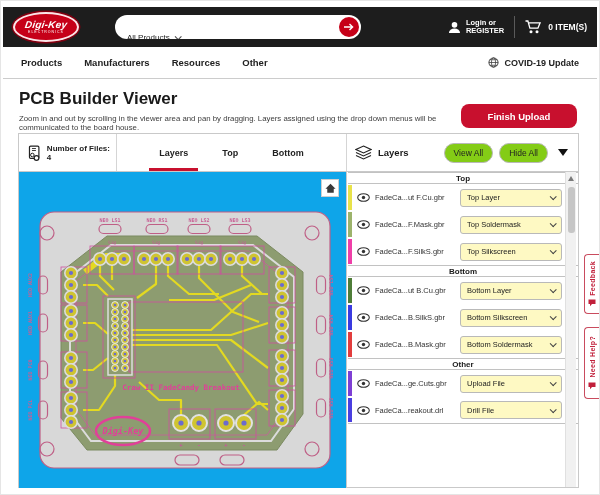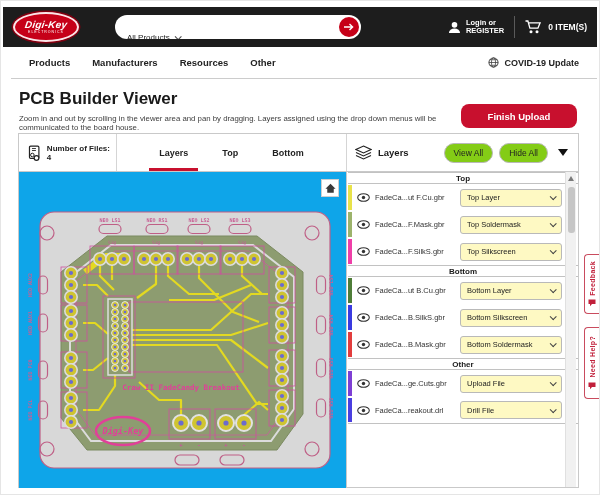--- a/index.html
+++ b/index.html
@@ -16,21 +16,21 @@
   .chev { width:5px; height:5px; border-right:1.4px solid #444; border-bottom:1.4px solid #444; transform:rotate(45deg) translateY(-1px); display:inline-block; }
   .search input { flex:1; border:none; outline:none; height:100%; font-size:9px; min-width:10px; }
   .search .go { width:20px; height:20px; border-radius:50%; background:#c60018; border:none; margin-right:2px; display:flex; align-items:center; justify-content:center; cursor:pointer; flex:0 0 auto; }
   .hdr-right { margin-left:auto; display:flex; align-items:center; }
   .acct { display:flex; align-items:center; gap:5px; cursor:pointer; }
   .acct-txt { color:#fff; font-size:7.5px; font-weight:bold; line-height:8.5px; }
   .hdiv { width:1px; height:22px; background:#5a5a5a; margin:0 10px; }
   .cart { display:flex; align-items:center; gap:6px; cursor:pointer; color:#fff; font-size:8.5px; font-weight:bold; }
 
   
-  .nav { position:absolute; top:46px; left:10px; right:2px; height:32px; background:#fff; border-bottom:1px solid #ccc; display:flex; align-items:center; padding:0 18px; gap:22px; }
+  .nav { position:absolute; top:46px; left:2px; right:2px; height:32px; background:#fff; border-bottom:1px solid #ccc; display:flex; align-items:center; padding:0 18px; gap:22px; }
   .nav-item { font-size:9.5px; font-weight:bold; color:#222; cursor:pointer; }
   .covid { margin-left:auto; display:flex; align-items:center; gap:5px; font-size:9px; font-weight:bold; color:#222; cursor:pointer; }
 
   
   .ptitle { position:absolute; left:18px; top:88px; font-size:17px; font-weight:bold; color:#1a1a1a; }
   .psub { position:absolute; left:18px; top:113px; right:150px; font-size:7.8px; color:#3c3c3c; }
   .finish { position:absolute; right:22px; top:103px; width:116px; height:24px; background:#c8102e; border:none; border-radius:8px; color:#fff; font-size:9.5px; font-weight:bold; cursor:pointer; font-family:inherit; }
 
   
   .main { position:absolute; left:17px; top:132px; width:561px; height:355px; border:1px solid #c9c9c9; background:#fff; }

